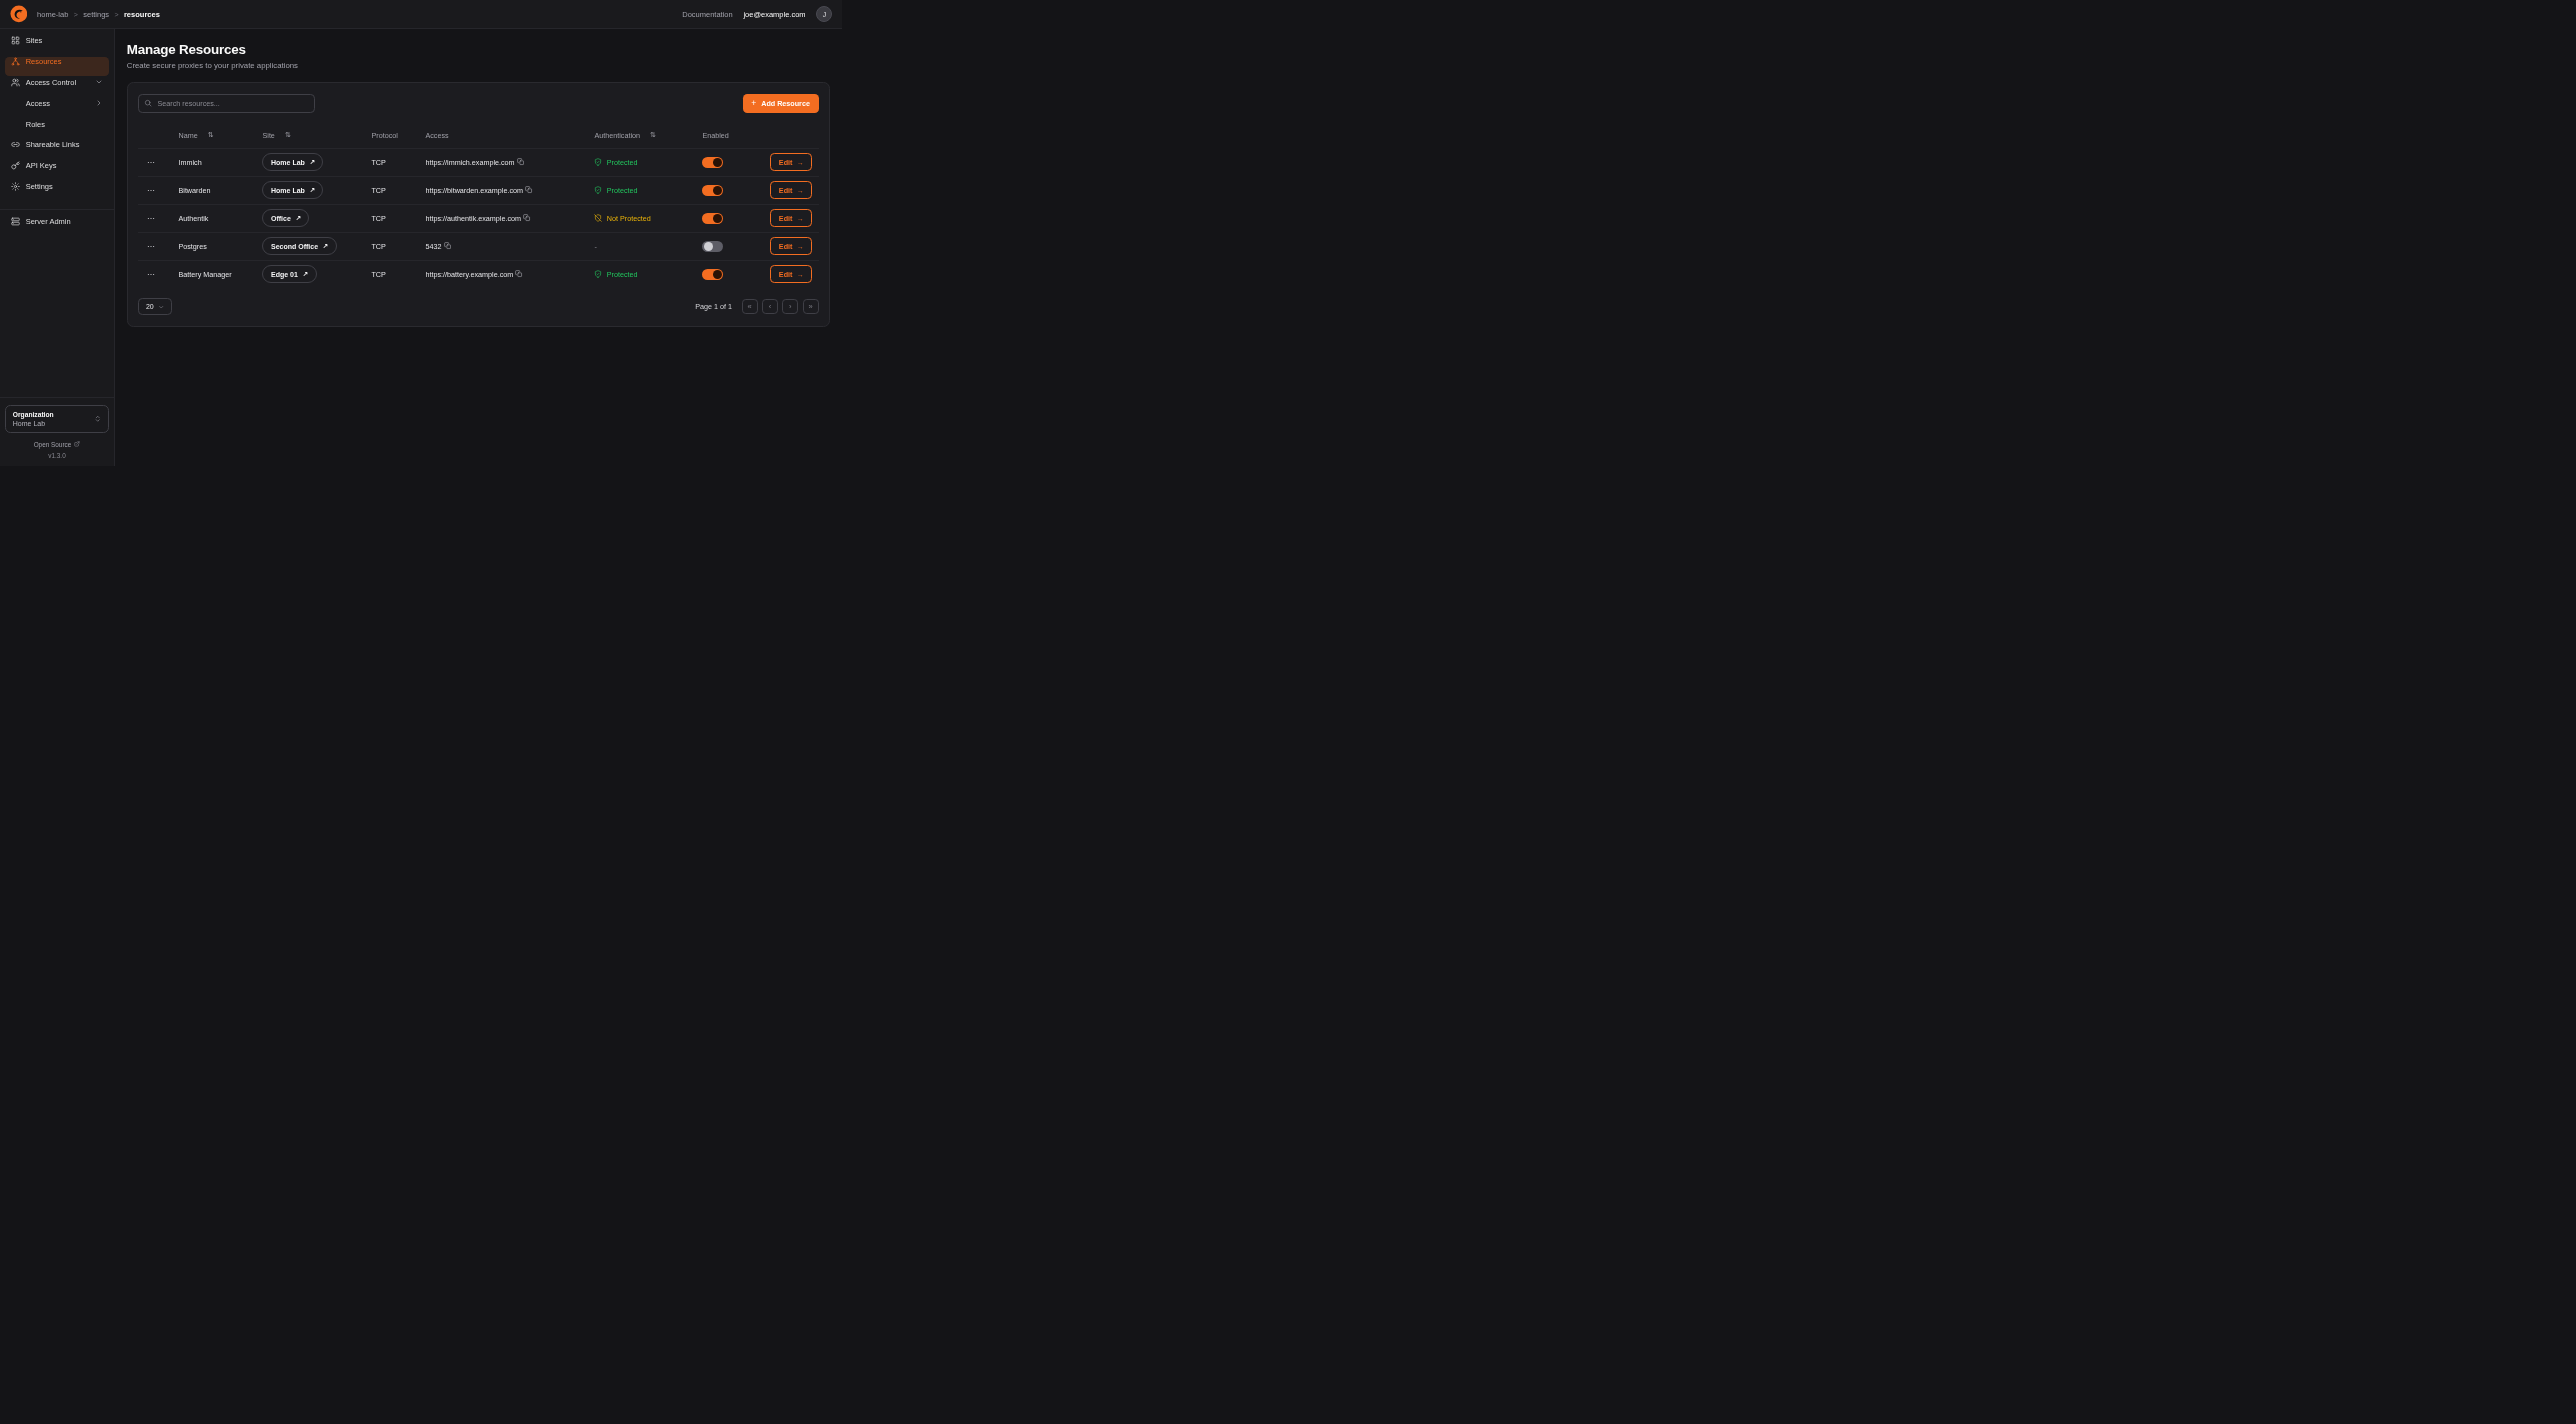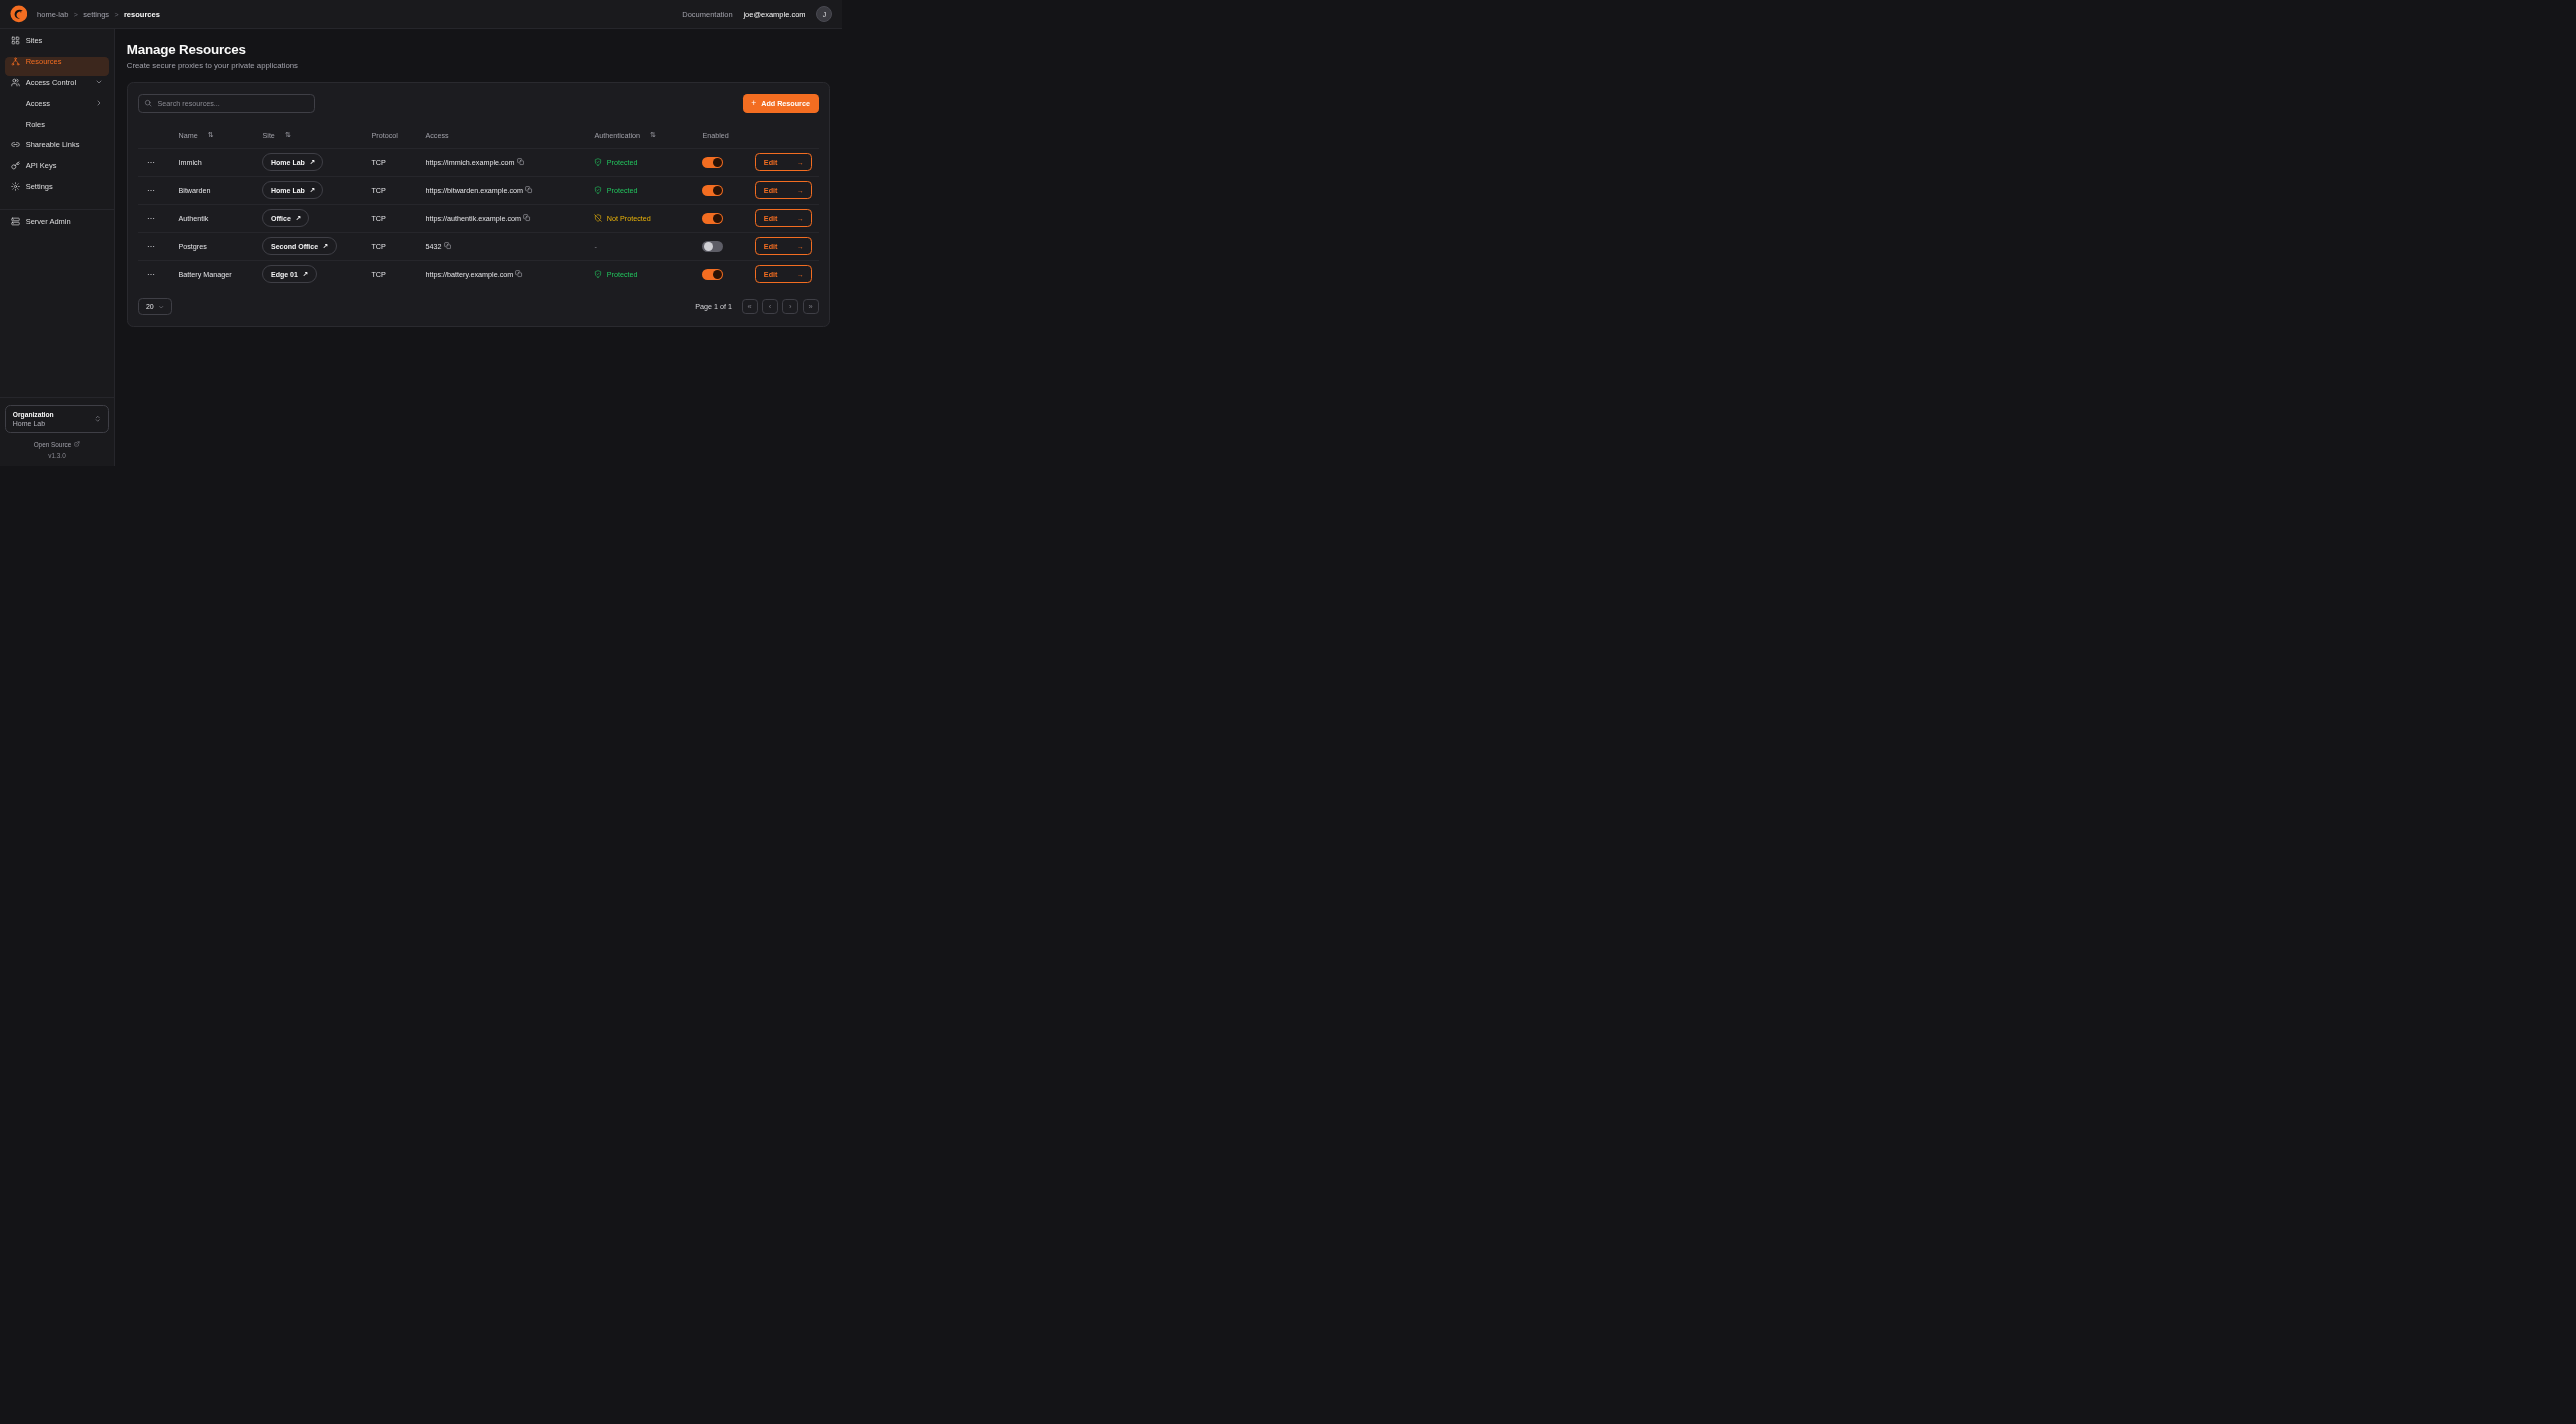--- a/index.html
+++ b/index.html
@@ -126,21 +126,21 @@
   .auth-cell[data-state="not_protected"]{color:var(--warn)}
   .auth-cell[data-state="not_protected"] .shield-off{display:block}
   .toggle{
     width:20.4px;height:11.3px;border-radius:536px;background:#5d5d66;position:relative;flex:none;display:block
   }
   .toggle .knob{position:absolute;top:1.1px;left:1.1px;width:9px;height:9px;border-radius:50%;background:#cfcfd4}
   .toggle[data-state="true"]{background:var(--accent)}
   .toggle[data-state="true"] .knob{left:auto;right:1.1px;background:#2a1205}
   .edit-cell{display:flex;justify-content:flex-end;padding-right:6.4px}
   .edit-btn{
-    display:inline-flex;align-items:center;gap:19px;height:18px;padding:0 7.5px;border-radius:4.3px;
+    display:inline-flex;align-items:center;gap:4px;height:18px;padding:0 7.5px;border-radius:4.3px;
     border:0.5px solid var(--accent);color:var(--accent);font-size:7.2px;font-weight:600;
   }
 
   
   .pagination{margin-top:10.7px;display:flex;align-items:center;justify-content:space-between}
   .page-size-btn{
     display:inline-flex;align-items:center;gap:4.8px;height:17px;padding:0 6.4px;border-radius:4.3px;
     border:0.5px solid var(--border-soft);color:#e4e4e7;font-size:7px;
   }
   .page-size-btn .ic{width:6.4px;height:6.4px;color:#9a9aa2}

